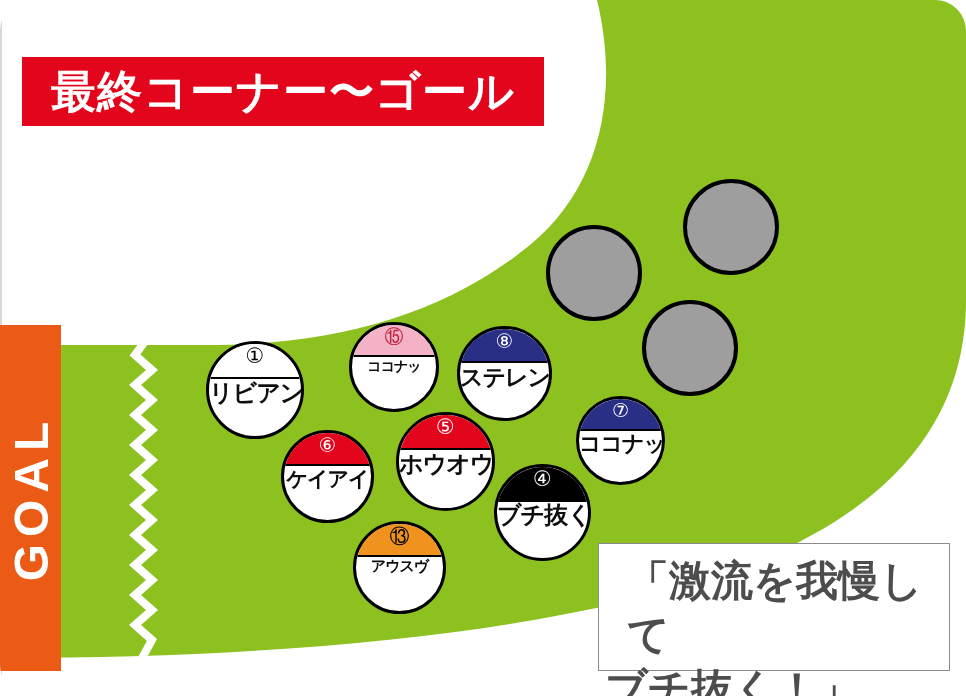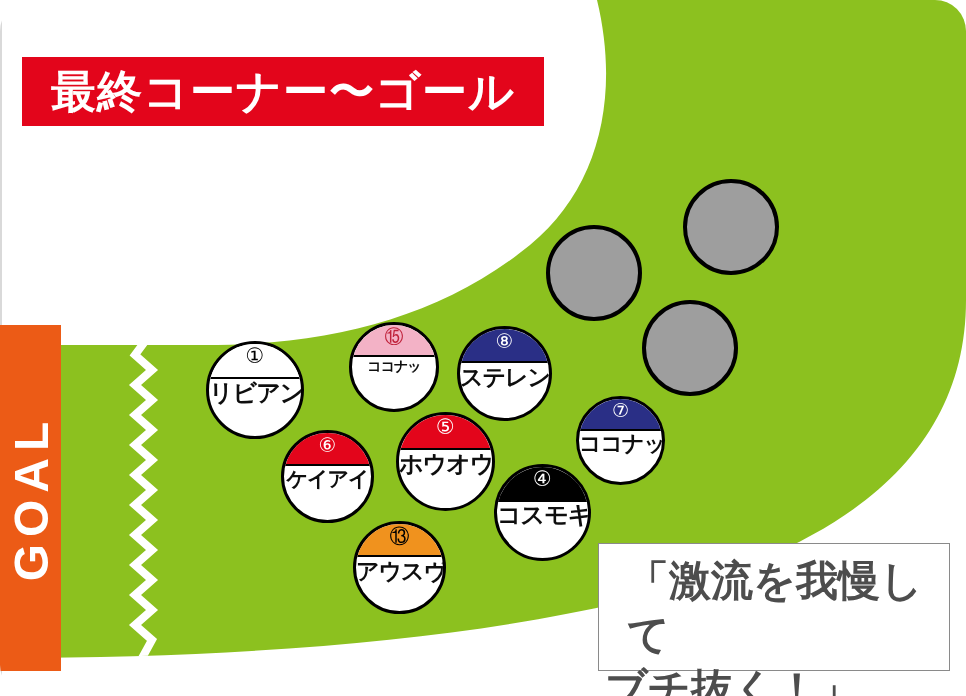--- a/index.html
+++ b/index.html
@@ -216,27 +216,27 @@
 
   <div class="horse" id="h5" style="left: 396px; top: 412px; width: 99px; height: 99px;">
     <span class="cap" style="background: rgb(227, 5, 27);"></span>
     <span class="num" style="color: rgb(255, 255, 255); font-size: 21px;">⑤</span>
     <span class="hname" style="font-size: 24px; font-family: Liberation Serif, serif;">ホウオウ</span>
   </div>
 
   <div class="horse" id="h4" style="left: 494px; top: 464px; width: 97px; height: 97px;">
     <span class="cap" style="background: rgb(0, 0, 0);"></span>
     <span class="num" style="color: rgb(255, 255, 255); font-size: 21px;">④</span>
-    <span class="hname" style="font-size: 24px;">コスモキ</span>
+    <span class="hname" style="font-size: 24px;">ブチ抜く</span>
   </div>
 
   <div class="horse" id="h13" style="left: 353px; top: 521px; width: 93px; height: 93px;">
     <span class="cap" style="background: rgb(240, 146, 30);"></span>
     <span class="num" style="color: rgb(0, 0, 0); font-size: 20px;">⑬</span>
-    <span class="hname" style="font-size: 23px;">アウスヴ</span>
+    <span class="hname" style="font-size: 15px;">アウスヴ</span>
   </div>
 
   <div class="quote-box">
     <span class="quote-text">
       <span class="line1">「激流を我慢して</span>
       <span class="line2">ブチ抜く！」</span>
     </span>
   </div>
 
 </div>

